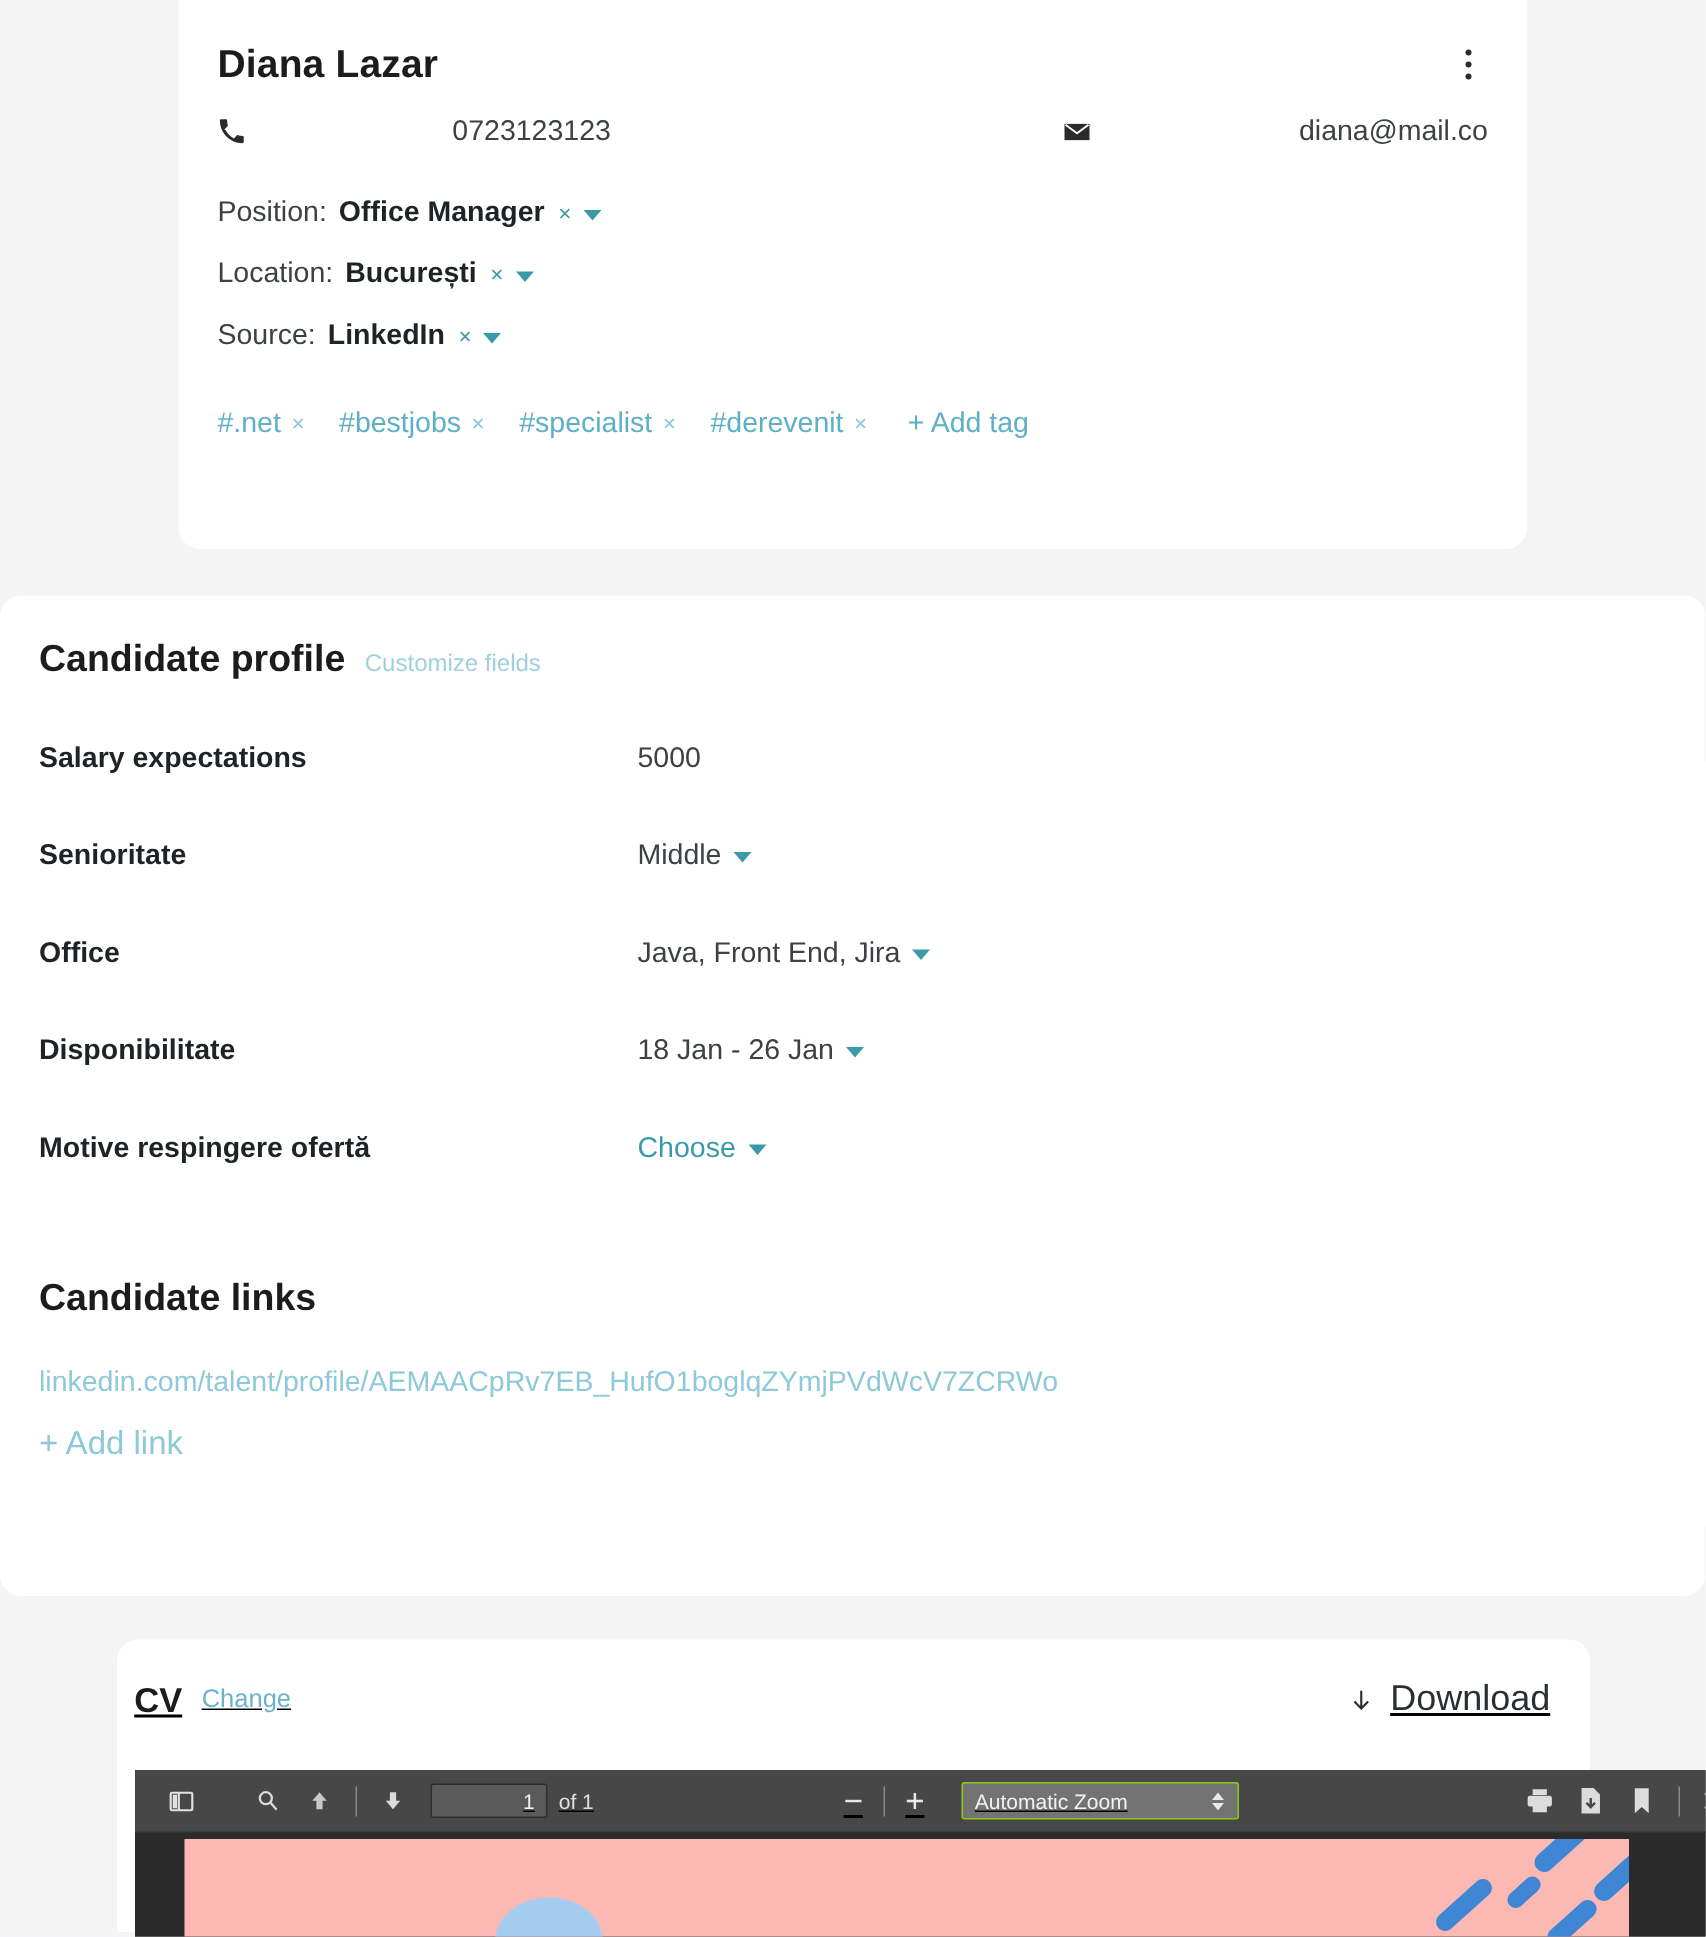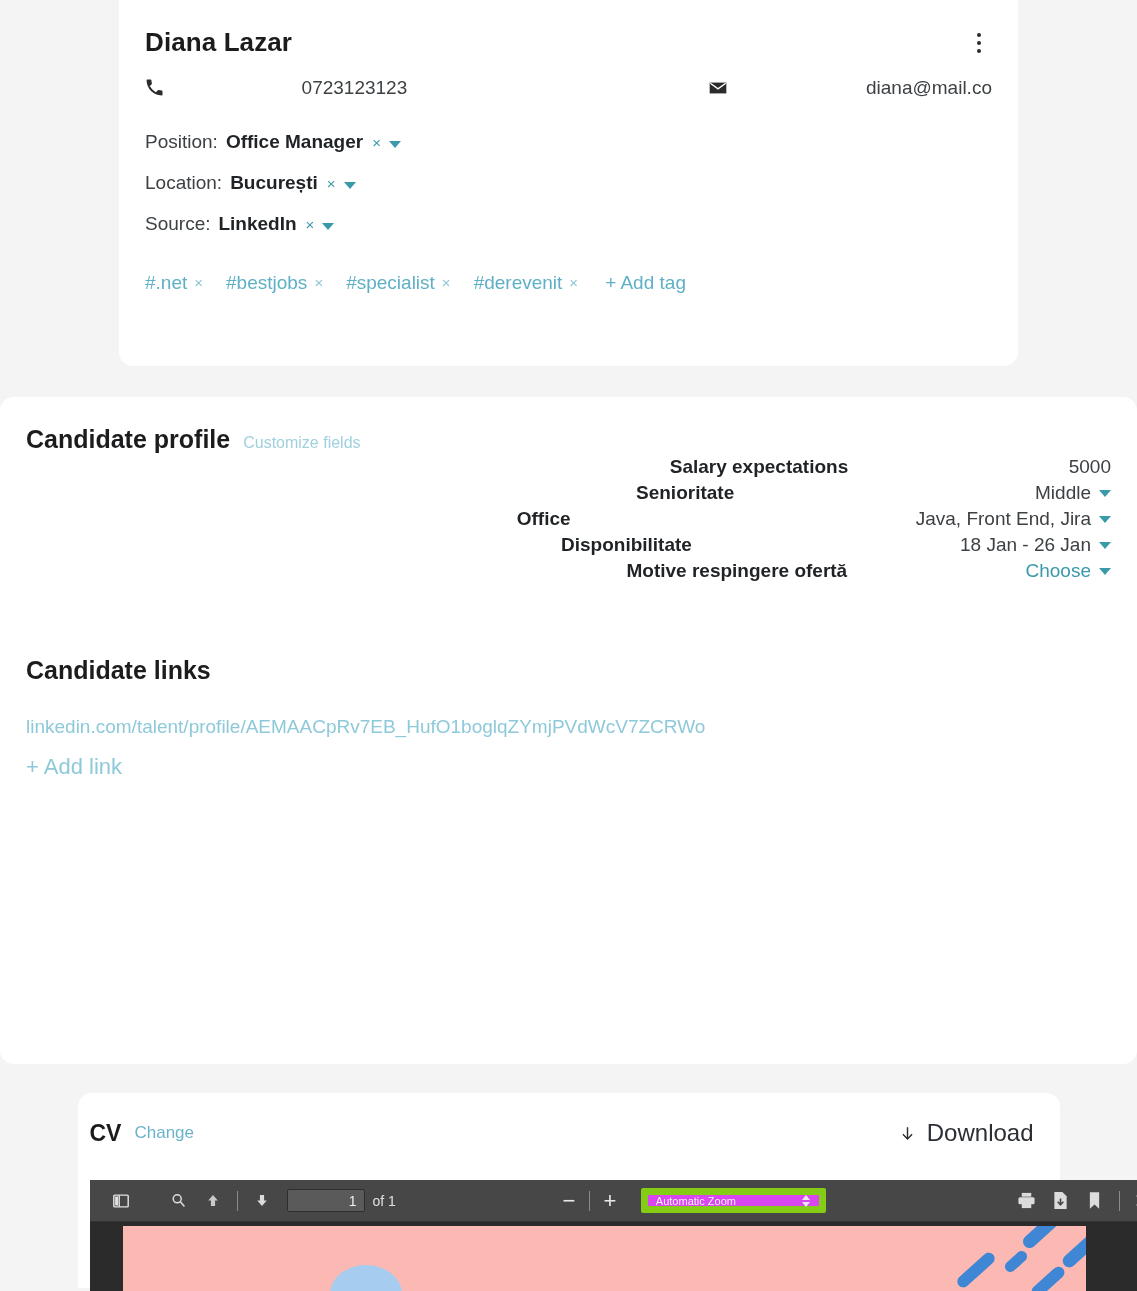--- a/index.html
+++ b/index.html
@@ -104,22 +104,22 @@
   .sec-title-row { display: flex; align-items: baseline; }
   .sec-title {
     font-size: 25px; font-weight: bold; color: #1c1c1e;
   }
   .customize {
     font-size: 16px; color: #9fd0dd; margin-left: 13px; cursor: pointer;
   }
 
   .field-row {
     display: flex; align-items: center;
+    margin-top: 39px;
     height: 26px;
-    justify-content: flex-end;
   }
   .field-label {
     width: 399px;
     font-size: 19px; font-weight: bold; color: #1f2326;
   }
   .field-value { font-size: 19px; color: #3d4144; display: flex; align-items: center; }
   .field-value.placeholder { color: #3a9aaa; }
 
   .links-title {
     font-size: 25px; font-weight: bold; color: #1c1c1e;
@@ -138,20 +138,21 @@
     font-size: 22px; color: #8ec9da; cursor: pointer;
   }
 
   
   #card-cv {
     margin: 29px auto 0 auto;
     width: 982px;
     border-radius: 14px 14px 0 0;
     padding: 26px 26px 0 12px;
     height: 195px;
+    text-decoration: underline;
   }
   .cv-head { display: flex; align-items: center; }
   .cv-title { font-size: 23px; font-weight: bold; color: #1c1c1e; }
   .cv-change { font-size: 17px; color: #6cb3c9; margin-left: 13px; cursor: pointer; }
   .cv-download {
     margin-left: auto;
     display: flex; align-items: center; gap: 11px;
     font-size: 24px; color: #2b2f33; cursor: pointer;
   }
 
@@ -194,25 +195,25 @@
     margin-left: 8px;
   }
   .page-of { color: #e0e0e0; font-size: 14px; margin-left: 8px; }
   .zoom-minus, .zoom-plus {
     color: #e8e8e8; font-size: 22px; cursor: pointer;
     width: 26px; text-align: center; line-height: 1;
   }
   .zoom-select {
     margin-left: 18px;
     width: 185px; height: 25px;
-    background: #d946ef;
-    border: 7px solid #84cc16;
+    background: #737373;
+    border: 1px solid #84cc16;
     border-radius: 2px;
     color: #f2f2f2;
-    font-size: 11px;
+    font-size: 14px;
     display: flex; align-items: center;
     padding: 0 8px;
     position: relative;
     cursor: pointer;
   }
   .zoom-select .spin {
     position: absolute; right: 9px; top: 50%;
     transform: translateY(-50%);
     display: flex; flex-direction: column; gap: 2px;
   }

